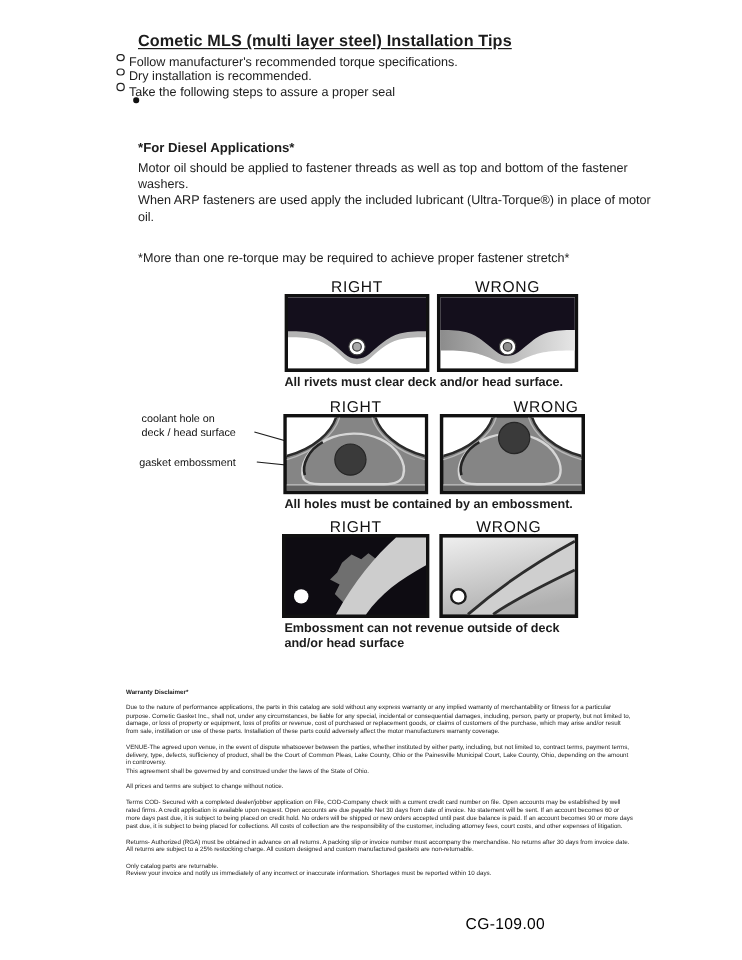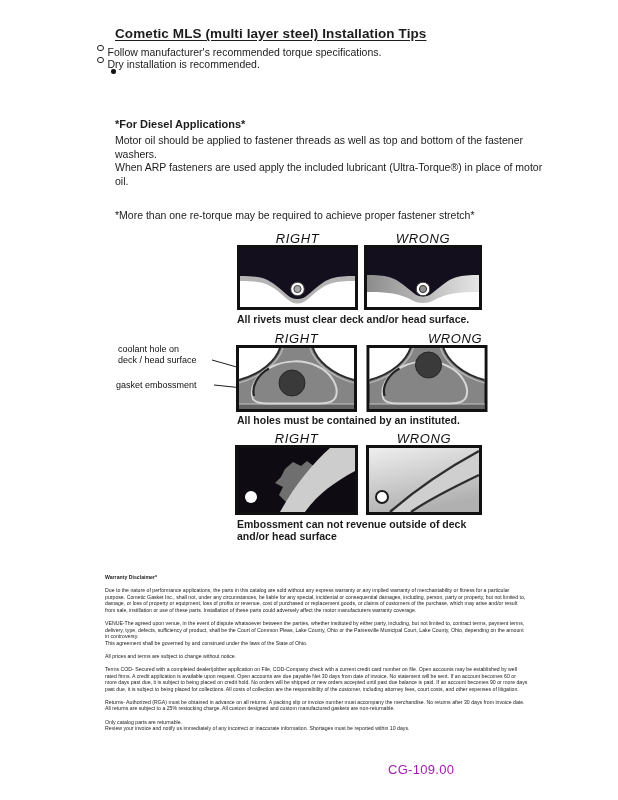--- a/index.html
+++ b/index.html
@@ -13,45 +13,49 @@
   .b-item{display:flex;align-items:flex-start;}
   .b-mark{width:4.5px;height:4.5px;border:1px solid #222;border-radius:50%;display:inline-block;
           flex:0 0 auto;margin-right:4px;position:relative;top:-1.5px;}
   .sb-item{display:flex;align-items:baseline;margin-left:14px;}
   .sb-mark{width:4.5px;height:4.5px;background:#111;border-radius:50%;display:inline-block;
            flex:0 0 auto;margin-right:4px;position:relative;top:-1.5px;}
 
   .h2{font-size:11px;font-weight:700;}
   .body-p{font-size:10.5px;line-height:13.5px;}
 
-  .rw-label{font-size:13px;letter-spacing:.6px;color:#111;text-align:center;font-style:italic;}
+  .rw-label{font-size:13px;letter-spacing:.6px;color:#111;text-align:center;}
   .caption{font-size:10.5px;font-weight:700;line-height:12px;}
   .callout{font-size:9px;line-height:10.5px;color:#111;}
 
   .fine{font-size:5.2px;line-height:6.6px;color:#222;width:424px;}
   .fine p{margin:0 0 6.5px 0;}
   .fine .fh{font-weight:700;margin-bottom:6.5px;}
-  .footer-code{font-size:13px;color:#a21caf;letter-spacing:.3px;}
+  .footer-code{font-size:13px;color:#000000;letter-spacing:.3px;}
   svg{display:block;}
 </style>
 </head>
 <body>
 
 <div class="page">
 
   <div class="abs title" style="left:115px;top:26px;text-align:center;">Cometic MLS (multi layer steel) Installation Tips</div>
 
   <div class="abs bullets" style="left:97px;top:46px;width:450px;">
     <div class="b-item">
       <span class="b-mark"></span>
       <span>Follow manufacturer's recommended torque specifications.</span>
     </div>
     <div class="b-item">
       <span class="b-mark"></span>
       <span>Dry installation is recommended.</span>
+    </div>
+    <div class="b-item">
+      <span class="b-mark"></span>
+      <span>Take the following steps to assure a proper seal</span>
     </div>
     <div class="sb-item">
       <span class="sb-mark"></span>
     </div>
   </div>
 
   <div class="abs h2" style="left:115px;top:118px;">*For Diesel Applications*</div>
   <div class="abs body-p pre" style="left:115px;top:134px;width:440px;">Motor oil should be applied to fastener threads as well as top and bottom of the fastener washers.
 When ARP fasteners are used apply the included lubricant (Ultra-Torque®) in place of motor oil.</div>
   <div class="abs body-p" style="left:115px;top:209px;width:440px;">*More than one re-torque may be required to achieve proper fastener stretch*</div>
@@ -118,21 +122,21 @@
     <path d="M77,3 H118 V35 C95,29 81,15 77,3 Z" fill="#ffffff"></path>
     <path d="M77,3 C81,15 95,29 118,35" stroke="#2b2b2b" stroke-width="2" fill="none"></path>
     <path d="M74,3 C78,16 93,31 118,38" stroke="#b9b9b9" stroke-width="1.2" fill="none"></path>
     <rect x="3" y="59" width="115" height="5" fill="#646464"></rect>
     <line x1="3" y1="59" x2="118" y2="59" stroke="#c4c4c4" stroke-width="1"></line>
     <path d="M17,54 C13,43 20,29 36,21.5 C50,15 67,14.5 81,21 C95,27.5 103,41 100,51 C98.5,56.5 93,58.5 84,58.5 L31,58.5 C23,58.5 19,57 17,54 Z" fill="none" stroke="#d6d6d6" stroke-width="2" stroke-linejoin="round"></path>
     <path d="M18,51 C15.5,42 21,30 33,23.5" stroke="#242424" stroke-width="2.2" fill="none"></path>
     <circle cx="62" cy="20" r="13" fill="#3a3a3a" stroke="#262626" stroke-width="1"></circle>
   </svg>
 
-  <div class="abs caption" style="left:237px;top:414px;width:300px;">All holes must be contained by an instituted.</div>
+  <div class="abs caption" style="left:237px;top:414px;width:300px;">All holes must be contained by an embossment.</div>
 
   <div class="abs rw-label" style="left:235px;top:431px;width:123px;">RIGHT</div>
   <div class="abs rw-label" style="left:366px;top:431px;width:116px;">WRONG</div>
 
   <svg class="abs" style="left:235px;top:445px;" width="123" height="70" viewBox="0 0 123 70">
     <rect x="1.5" y="1.5" width="120" height="67" fill="#0e0c12" stroke="#111" stroke-width="3"></rect>
     <path d="M50,24 L58,17 L66,21 L72,16 L80,22 L78,30 L84,34 L74,44 C66,50 58,54 52,58 L44,50 L48,42 L40,38 L46,32 Z" fill="#6f6f6f"></path>
     <path d="M95,3 L120,3 V26 C98,38 82,50 70,67 L45,67 C60,40 78,18 95,3 Z" fill="#cdcdcd"></path>
     <circle cx="16" cy="52" r="6" fill="#ffffff"></circle>
   </svg>

